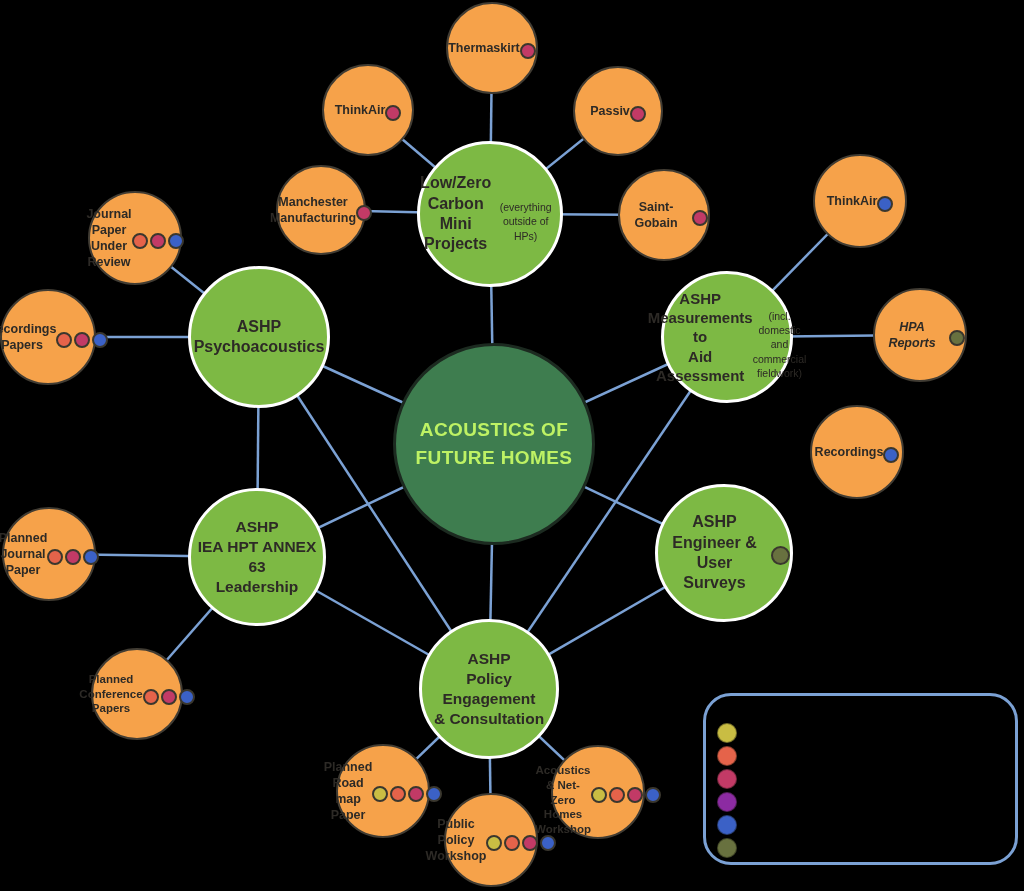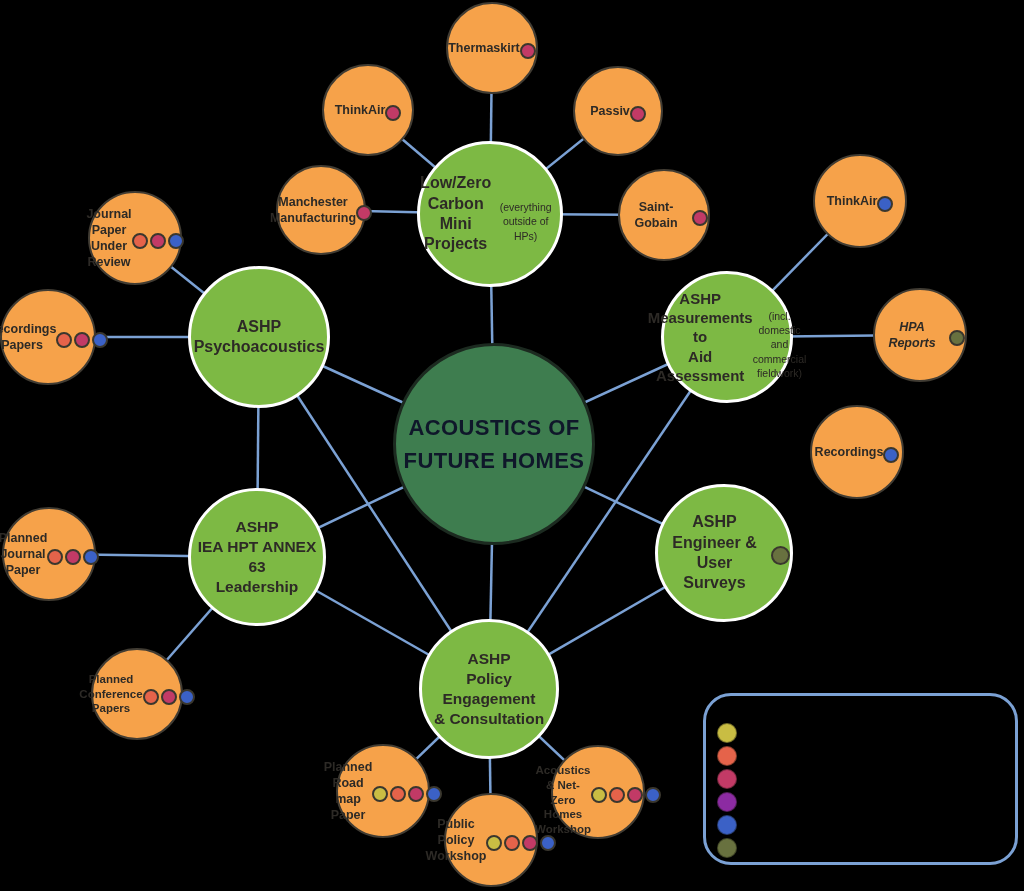--- a/index.html
+++ b/index.html
@@ -10,21 +10,21 @@
   #edges-layer{position:absolute;left:0;top:0;}
   .node{
     position:absolute;border-radius:50%;box-sizing:border-box;
     display:flex;flex-direction:row;align-items:center;justify-content:center;
     text-align:center;
   }
   .node.center{background:#3e7d4f;border:3px solid #1c2a20;}
   .node.topic{background:#7db944;border:3px solid #ffffff;}
   .node.output{background:#f6a24a;border:2.5px solid #413c33;}
   .label{white-space:pre-line;font-weight:600;color:#2d2a26;line-height:1.28;}
-  .center .label{color:#0f172a;font-size:22px;line-height:1.5;letter-spacing:.4px;font-weight:600;}
+  .center .label{color:#bef264;font-size:19px;line-height:1.5;letter-spacing:.4px;font-weight:600;}
   .topic .label{font-size:16px;}
   .output .label{font-size:12.5px;line-height:1.3;}
   .sub{white-space:pre-line;font-size:10.5px;font-weight:500;color:#2d2a26;line-height:1.35;margin-top:15px;}
   .dots{display:flex;gap:2px;margin-top:5px;}
   .dot{width:16px;height:16px;border-radius:50%;box-sizing:border-box;border:2px solid #3a372e;}
   .topic .dot{width:19px;height:19px;}
   #legend-box{position:absolute;box-sizing:border-box;border-radius:28px;
     display:flex;flex-direction:column;justify-content:flex-start;}
   .legend-dot{width:20px;height:20px;border-radius:50%;box-sizing:border-box;border:1.5px solid rgba(20,20,10,.45);}
 </style>

